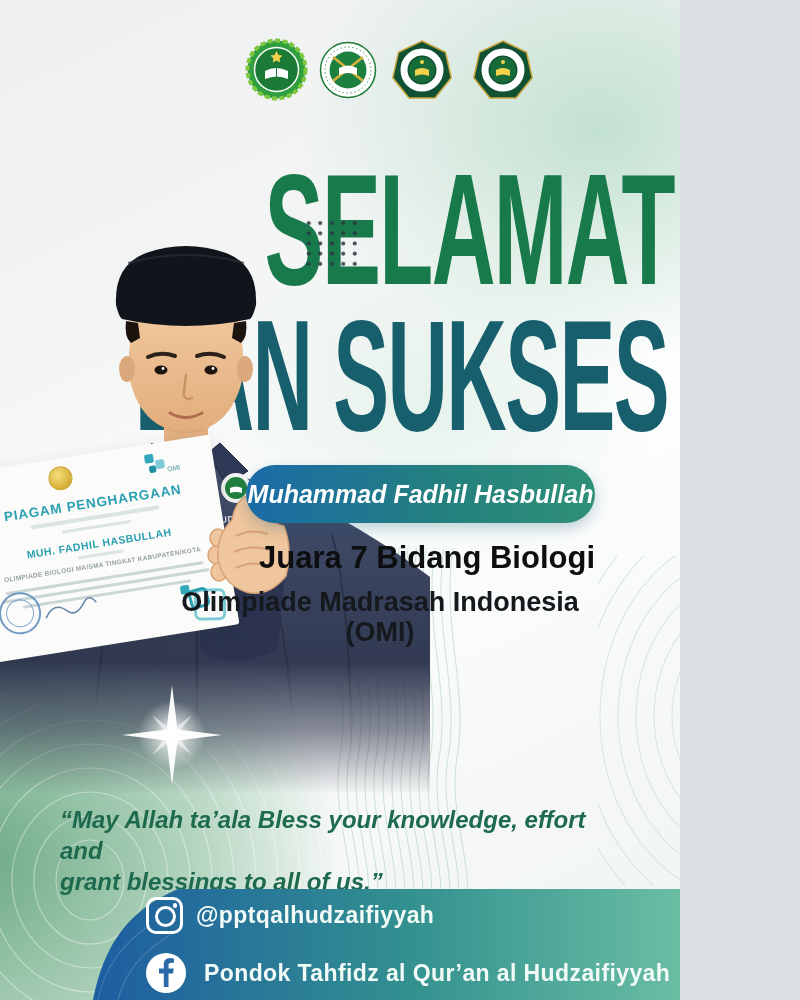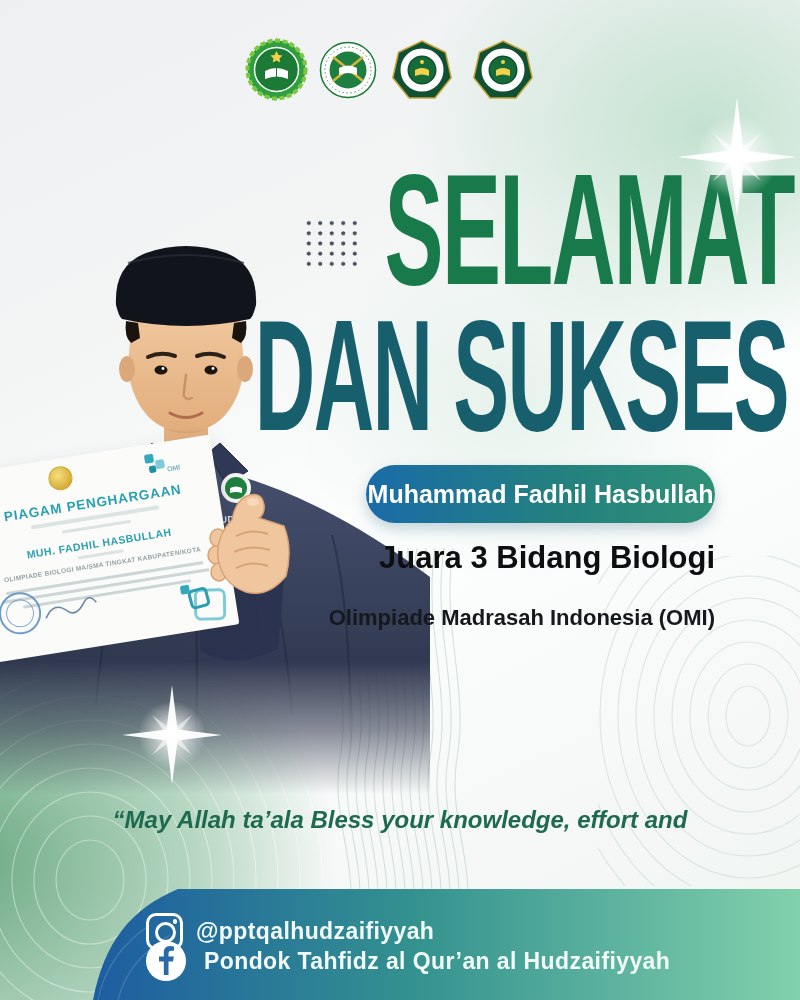--- a/index.html
+++ b/index.html
@@ -1,17 +1,17 @@
 <!DOCTYPE html>
 <html><head>
 <meta charset="utf-8">
 <style>
   html,body{margin:0;padding:0;background:#dde0e2;}
   *{box-sizing:border-box;font-family:"Liberation Sans",sans-serif;}
-  .poster{position:relative;width:800px;height:1000px;overflow:hidden;
+  .poster{position:relative;width:680px;height:1000px;overflow:hidden;
     background:
       radial-gradient(420px 330px at 88% 13%, rgba(168,214,187,.65), rgba(168,214,187,0) 70%),
       radial-gradient(300px 240px at 64% 40%, rgba(210,232,219,.5), rgba(210,232,219,0) 75%),
       radial-gradient(520px 420px at -6% 86%, rgba(78,152,106,.85), rgba(99,170,124,.45) 46%, rgba(99,170,124,0) 74%),
       linear-gradient(155deg,#edeff1 0%,#f3f5f5 28%,#fdfefe 52%,#f6f8f7 78%,#eef4f0 100%);}
   .abs{position:absolute;}
 
   
   .logo{position:absolute;top:38px;}
   .logo svg{display:block;}
@@ -56,26 +56,26 @@
   .motif .m1{position:absolute;right:0;bottom:0;width:32px;height:32px;border:3px solid #7ecbd8;border-radius:7px;transform:rotate(8deg);}
   .motif .m2{position:absolute;right:16px;bottom:14px;width:20px;height:20px;border:3px solid #2e9db0;border-radius:5px;transform:rotate(-6deg);}
   .motif .m3{position:absolute;right:34px;bottom:30px;width:9px;height:9px;background:#35a9bc;border-radius:2px;}
 
   
   .announce{right:85px;top:450px;width:430px;text-align:right;}
   .announce-intro{font-size:29px;font-weight:500;color:#14171c;}
   .name-pill{margin-top:15px;margin-left:auto;width:349px;height:58px;border-radius:29px;
     background:linear-gradient(90deg,#1a6ba8 0%,#23807f 55%,#2f9077 100%);
     color:#fff;font-size:25px;font-weight:800;line-height:58px;text-align:center;
-    box-shadow:0 6px 14px rgba(30,90,120,.25);}
+    box-shadow:0 6px 14px rgba(30,90,120,.25);font-style:italic;}
   .award-title{margin-top:17px;font-size:31px;font-weight:800;color:#0c0e10;}
-  .award-lines{margin-top:27px;font-size:22px;font-weight:800;color:#15181c;line-height:30px;}
-
-  
-  .quote{left:60px;right:60px;top:804px;text-align:center;font-style:italic;
+  .award-lines{margin-top:11px;font-size:27px;font-weight:800;color:#15181c;line-height:30px;text-align:center;}
+
+  
+  .quote{left:60px;right:60px;top:804px;text-align:left;font-style:italic;
     font-weight:800;font-size:24px;line-height:31px;color:#1d6a4e;}
 
   
   .footer{left:0;bottom:0;width:800px;height:115px;}
   .footer svg{position:absolute;left:0;top:0;}
   .footer-row{position:absolute;left:146px;display:flex;align-items:center;gap:18px;}
   .footer-text{color:#f1faf6;font-size:23px;font-weight:600;letter-spacing:.4px;white-space:nowrap;}
   .ig-icon{width:37px;height:37px;border:3px solid #fff;border-radius:10px;position:relative;}
   .ig-icon::before{content:"";position:absolute;left:50%;top:50%;width:15px;height:15px;margin:-9.5px 0 0 -9.5px;border:3px solid #fff;border-radius:50%;}
   .ig-icon::after{content:"";position:absolute;right:3px;top:3px;width:4.5px;height:4.5px;background:#fff;border-radius:50%;}
@@ -302,50 +302,51 @@
         <stop offset="100%" stop-color="#ffffff" stop-opacity="0"></stop>
           </radialGradient>
         </defs>
       <path d="M0 -50 L5.5 -5.5 L50 0 L5.5 5.5 L0 50 L-5.5 5.5 L-50 0 L-5.5 -5.5 Z" fill="#ffffff" opacity=".95"></path>
       <path d="M0 -28 L3.5 -3.5 L28 0 L3.5 3.5 L0 28 L-3.5 3.5 L-28 0 L-3.5 -3.5 Z" fill="#ffffff" opacity=".55" transform="rotate(45)"></path>
     </svg>
   </div>
 
   <div class="abs announce">
     <div class="name-pill">Muhammad Fadhil Hasbullah</div>
-    <div class="award-title">Juara 3 Bidang Biologi</div>
+    <div class="award-title">Juara 7 Bidang Biologi</div>
     <div class="award-lines">
       <div>Olimpiade Madrasah Indonesia (OMI)</div>
     </div>
   </div>
 
   <div class="abs quote">
     <div>“May Allah ta’ala Bless your knowledge, effort and</div>
+    <div>grant blessings to all of us.”</div>
   </div>
 
   <div class="abs footer">
     <svg width="800" height="115" viewBox="0 0 800 115">
       <defs>
         <linearGradient id="footGrad" x1="0" y1="0" x2="1" y2="0">
           <stop offset="0" stop-color="#1d5da1"></stop>
             <stop offset=".45" stop-color="#33918f"></stop>
           <stop offset="1" stop-color="#82d1ac"></stop>
         </linearGradient>
       </defs>
       <path d="M178 4 C130 24 104 58 93 115 L800 115 L800 4 Z" fill="url(#footGrad)"></path>
       <g fill="none" stroke="rgba(255,255,255,.16)" stroke-width="1.2">
         <path d="M150 40 C120 60 104 85 98 115"></path>
           <path d="M170 50 C140 68 124 90 118 115"></path>
       </g>
     </svg>
-    <div class="footer-row" style="top:28px;gap:13px;">
+    <div class="footer-row" style="top:12px;gap:13px;">
       <div class="ig-icon"></div>
       <div class="footer-text">@pptqalhudzaifiyyah</div>
     </div>
-    <div class="footer-row" style="top:56px;">
+    <div class="footer-row" style="top:68px;">
       <div class="fb-icon">
         <svg width="40" height="40" viewBox="0 0 40 40" style="display:block;">
           <path d="M22.5 34 V20.5 H27 L27.8 15.5 H22.5 V12.4 Q22.5 9.8 25.3 9.8 H28 V5.4 Q26 5 23.8 5 Q17.8 5 17.8 11.6 V15.5 H13 V20.5 H17.8 V34 Z" fill="#2a6aa8"></path>
         </svg>
       </div>
       <div class="footer-text">Pondok Tahfidz al Qur’an al Hudzaifiyyah</div>
     </div>
   </div>
 
 </div>

